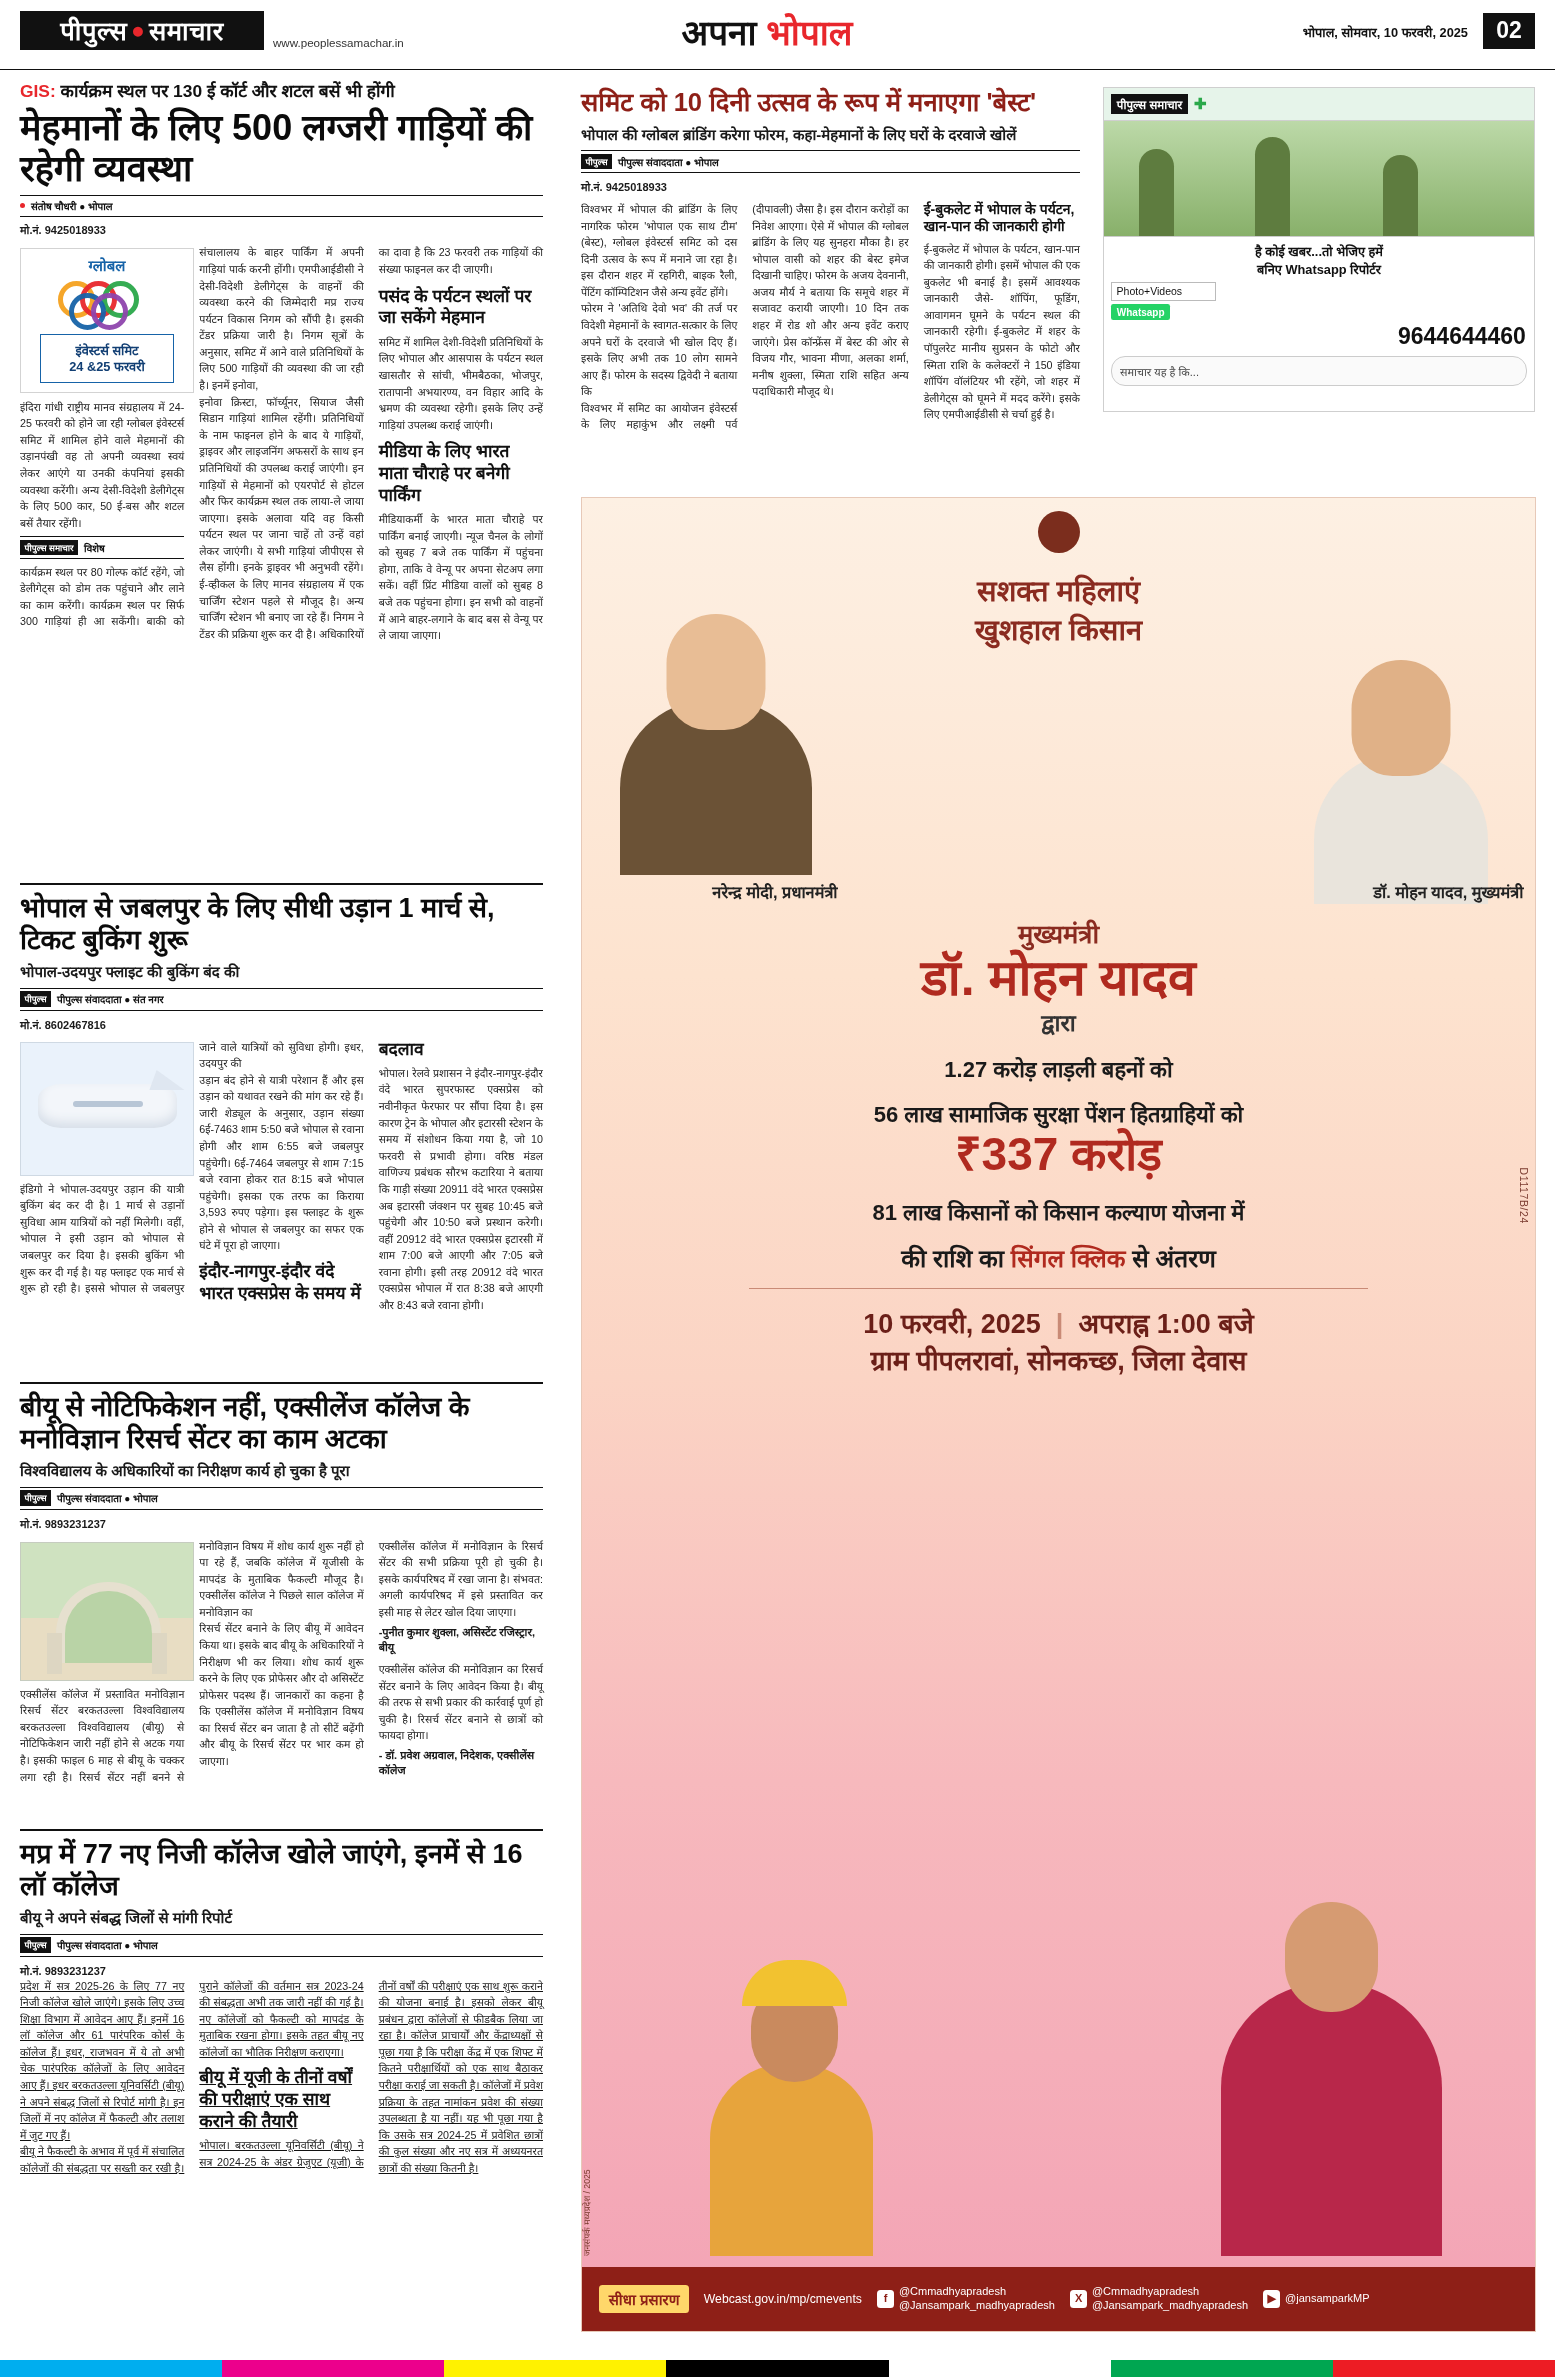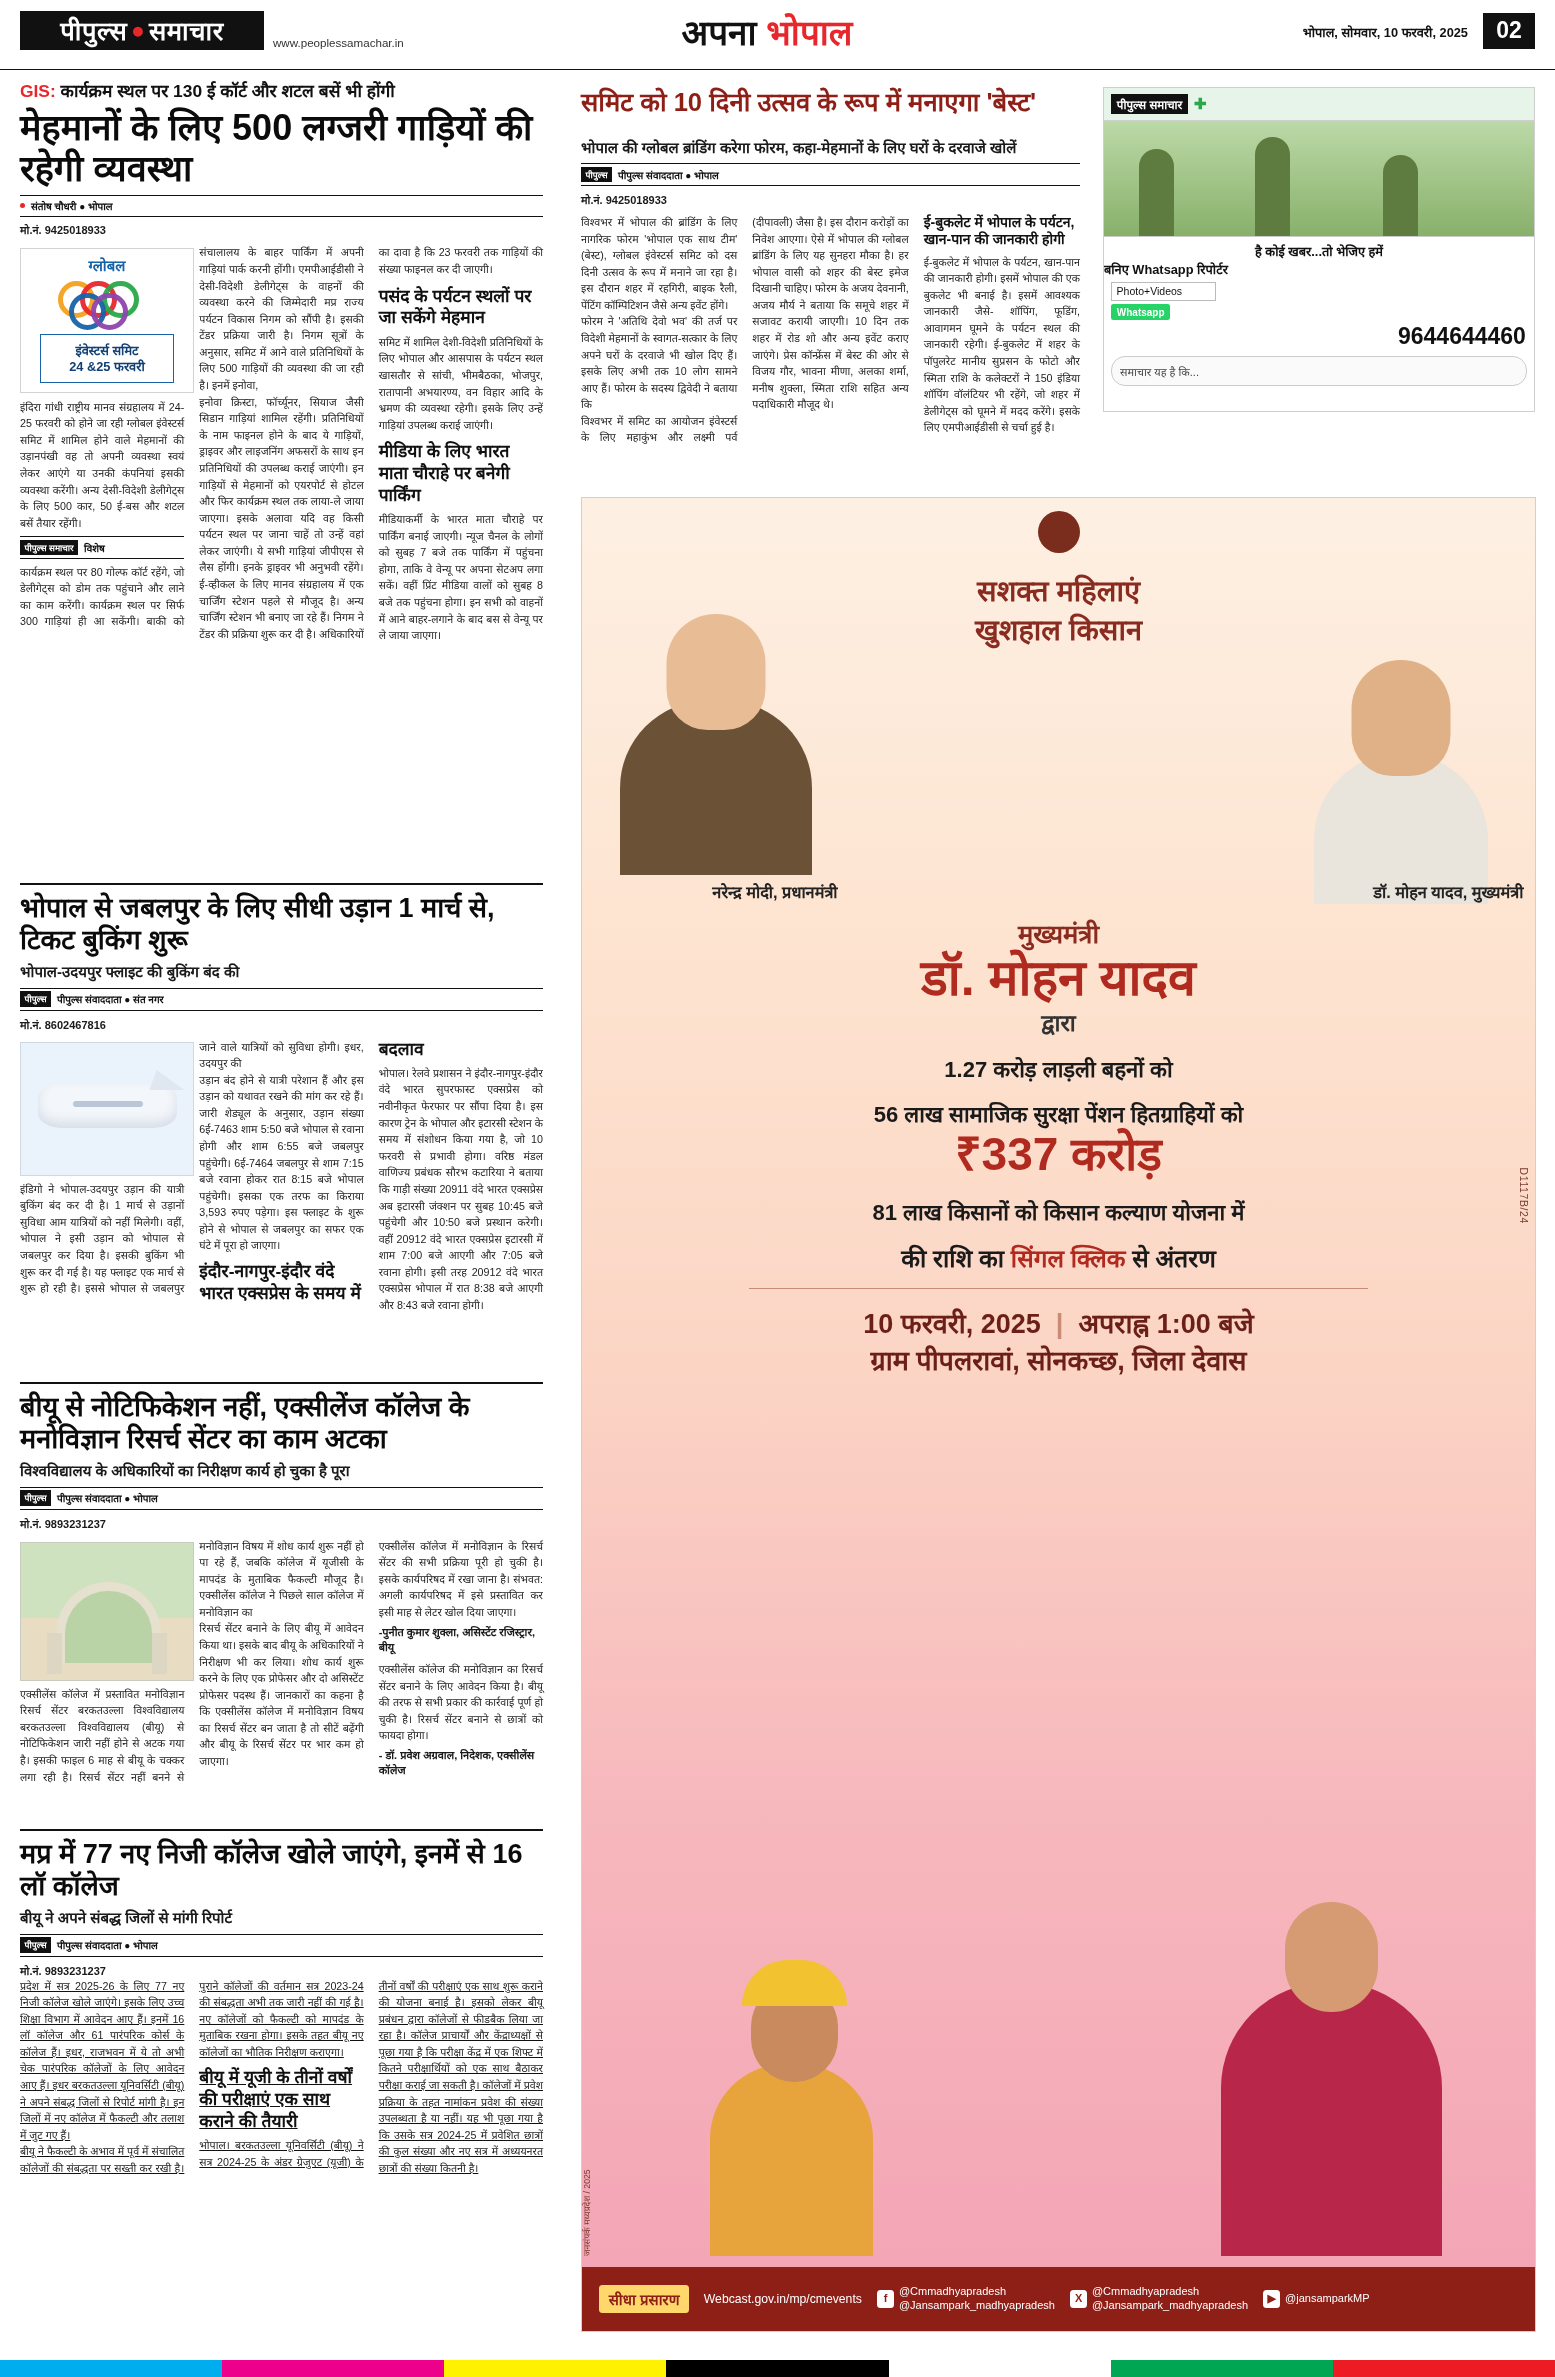--- a/index.html
+++ b/index.html
@@ -143,21 +143,21 @@
   }
   .ad-photo {
     height:116px; background:linear-gradient(#bcd9a8, #88b06a);
     position:relative; overflow:hidden; border-bottom:0.6px solid #ccc;
   }
   .ad-photo .tree {
     position:absolute; bottom:0; width:35px; height:87px; background:#5e7c3f;
     border-radius:17.4px 17.4px 0 0;
   }
   .ad-line { font-size:12.8px; font-weight:bold; text-align:center; padding:4.6px 5.8px 0; color:#111;}
-  .ad-line2 { font-size:12.8px; font-weight:bold; text-align:left; color:#111;}
+  .ad-line2 { font-size:12.8px; font-weight:bold; text-align:center; color:#111;}
   .photovid {
     margin:4.6px 7px 0; border:0.6px solid #bbb; font-size:10.5px; padding:2.3px 4.6px; width:105px;
   }
   .wa-row {
     display:flex; align-items:center; gap:4.6px; padding:3.5px 7px;
   }
   .wa-badge { background:#25d366; color:#fff; font-size:10px; font-weight:bold; padding:2.3px 5.8px; border-radius:2.3px;}
   .ad-phone { font-size:23px; font-weight:bold; text-align:right; padding:0 8.1px; color:#111;}
   .ad-bottom {
     margin:5.8px 7px 0; border:0.6px solid #ccc; border-radius:14px; height:30px;
@@ -358,21 +358,21 @@
     <div class="cols3" style="text-decoration:underline;">
       <div class="bodytext">प्रदेश में सत्र 2025-26 के लिए 77 नए निजी कॉलेज खोले जाएंगे। इसके लिए उच्च शिक्षा विभाग में आवेदन आए हैं। इनमें 16 लॉ कॉलेज और 61 पारंपरिक कोर्स के कॉलेज हैं। इधर, राजभवन में ये तो अभी चेक पारंपरिक कॉलेजों के लिए आवेदन आए हैं। इधर बरकतउल्ला यूनिवर्सिटी (बीयू) ने अपने संबद्ध जिलों से रिपोर्ट मांगी है। इन जिलों में नए कॉलेज में फैकल्टी और तलाश में जुट गए हैं।</div>
       <div class="bodytext">बीयू ने फैकल्टी के अभाव में पूर्व में संचालित कॉलेजों की संबद्धता पर सख्ती कर रखी है। पुराने कॉलेजों की वर्तमान सत्र 2023-24 की संबद्धता अभी तक जारी नहीं की गई है। नए कॉलेजों को फैकल्टी को मापदंड के मुताबिक रखना होगा। इसके तहत बीयू नए कॉलेजों का भौतिक निरीक्षण कराएगा।</div>
       <div class="inline-head" style="margin-top:7px;">बीयू में यूजी के तीनों वर्षों की परीक्षाएं एक साथ कराने की तैयारी</div>
       <div class="bodytext">भोपाल। बरकतउल्ला यूनिवर्सिटी (बीयू) ने सत्र 2024-25 के अंडर ग्रेजुएट (यूजी) के तीनों वर्षों की परीक्षाएं एक साथ शुरू कराने की योजना बनाई है। इसको लेकर बीयू प्रबंधन द्वारा कॉलेजों से फीडबैक लिया जा रहा है। कॉलेज प्राचार्यों और केंद्राध्यक्षों से पूछा गया है कि परीक्षा केंद्र में एक शिफ्ट में कितने परीक्षार्थियों को एक साथ बैठाकर परीक्षा कराई जा सकती है। कॉलेजों में प्रवेश प्रक्रिया के तहत नामांकन प्रवेश की संख्या उपलब्धता है या नहीं। यह भी पूछा गया है कि उसके सत्र 2024-25 में प्रवेशित छात्रों की कुल संख्या और नए सत्र में अध्ययनरत छात्रों की संख्या कितनी है।</div>
     </div>
   </div>
 
   <div class="blk" id="summit">
     <div class="headline-sm" style="font-size:25.6px; color:#8e1f17;">समिट को 10 दिनी उत्सव के रूप में मनाएगा 'बेस्ट'</div>
-    <div class="subhead" style="margin-top:20px;">भोपाल की ग्लोबल ब्रांडिंग करेगा फोरम, कहा-मेहमानों के लिए घरों के दरवाजे खोलें</div>
+    <div class="subhead" style="margin-top:7px;">भोपाल की ग्लोबल ब्रांडिंग करेगा फोरम, कहा-मेहमानों के लिए घरों के दरवाजे खोलें</div>
     <div class="bylinebar">
       <span class="bl-logo">पीपुल्स</span>
       <span class="bl-text">पीपुल्स संवाददाता  ●  भोपाल</span>
     </div>
     <div class="byline">मो.नं. 9425018933</div>
 
     <div class="cols3" style="margin-top:7px;">
       <div class="bodytext">विश्वभर में भोपाल की ब्रांडिंग के लिए नागरिक फोरम 'भोपाल एक साथ टीम' (बेस्ट), ग्लोबल इंवेस्टर्स समिट को दस दिनी उत्सव के रूप में मनाने जा रहा है। इस दौरान शहर में रहगिरी, बाइक रैली, पेंटिंग कॉम्पिटिशन जैसे अन्य इवेंट होंगे।</div>
       <div class="bodytext">फोरम ने 'अतिथि देवो भव' की तर्ज पर विदेशी मेहमानों के स्वागत-सत्कार के लिए अपने घरों के दरवाजे भी खोल दिए हैं। इसके लिए अभी तक 10 लोग सामने आए हैं। फोरम के सदस्य द्विवेदी ने बताया कि</div>
       <div class="bodytext">विश्वभर में समिट का आयोजन इंवेस्टर्स के लिए महाकुंभ और लक्ष्मी पर्व (दीपावली) जैसा है। इस दौरान करोड़ों का निवेश आएगा। ऐसे में भोपाल की ग्लोबल ब्रांडिंग के लिए यह सुनहरा मौका है। हर भोपाल वासी को शहर की बेस्ट इमेज दिखानी चाहिए। फोरम के अजय देवनानी, अजय मौर्य ने बताया कि समूचे शहर में सजावट करायी जाएगी। 10 दिन तक शहर में रोड शो और अन्य इवेंट कराए जाएंगे। प्रेस कॉन्फ्रेंस में बेस्ट की ओर से विजय गौर, भावना मीणा, अलका शर्मा, मनीष शुक्ला, स्मिता राशि सहित अन्य पदाधिकारी मौजूद थे।</div>

